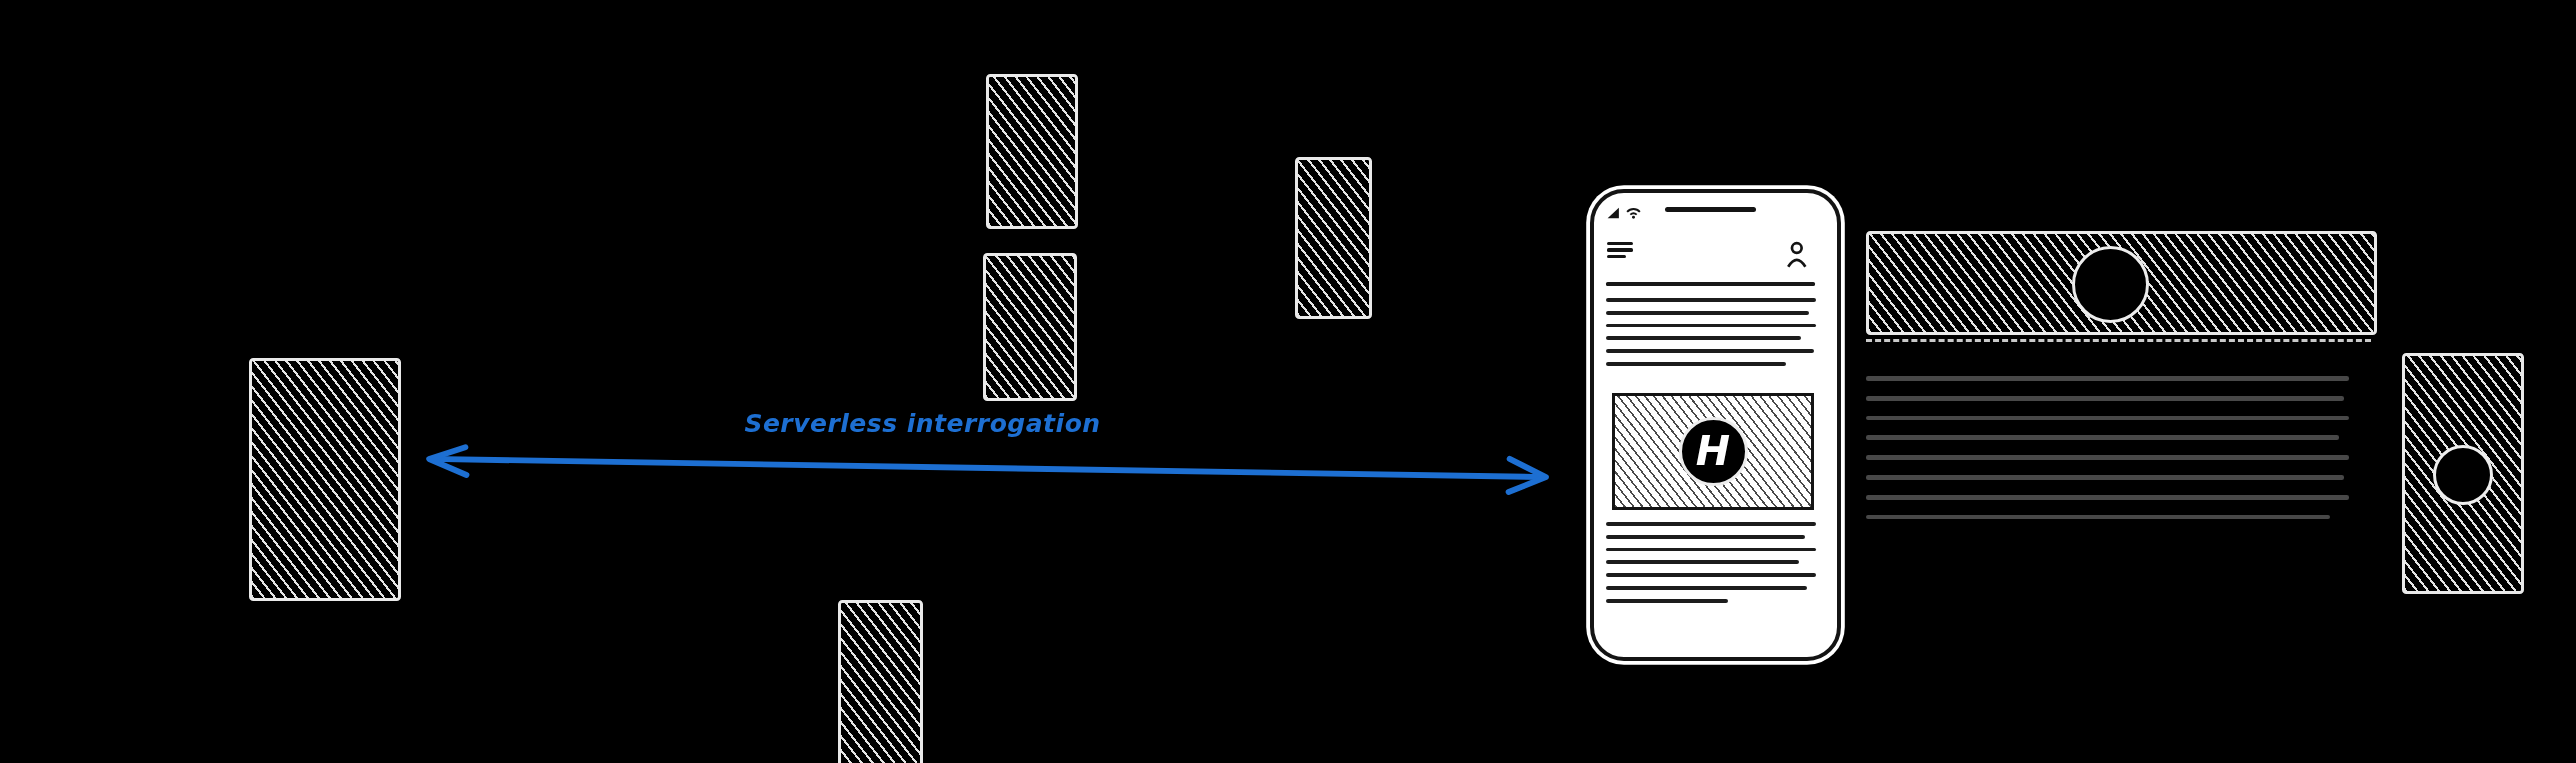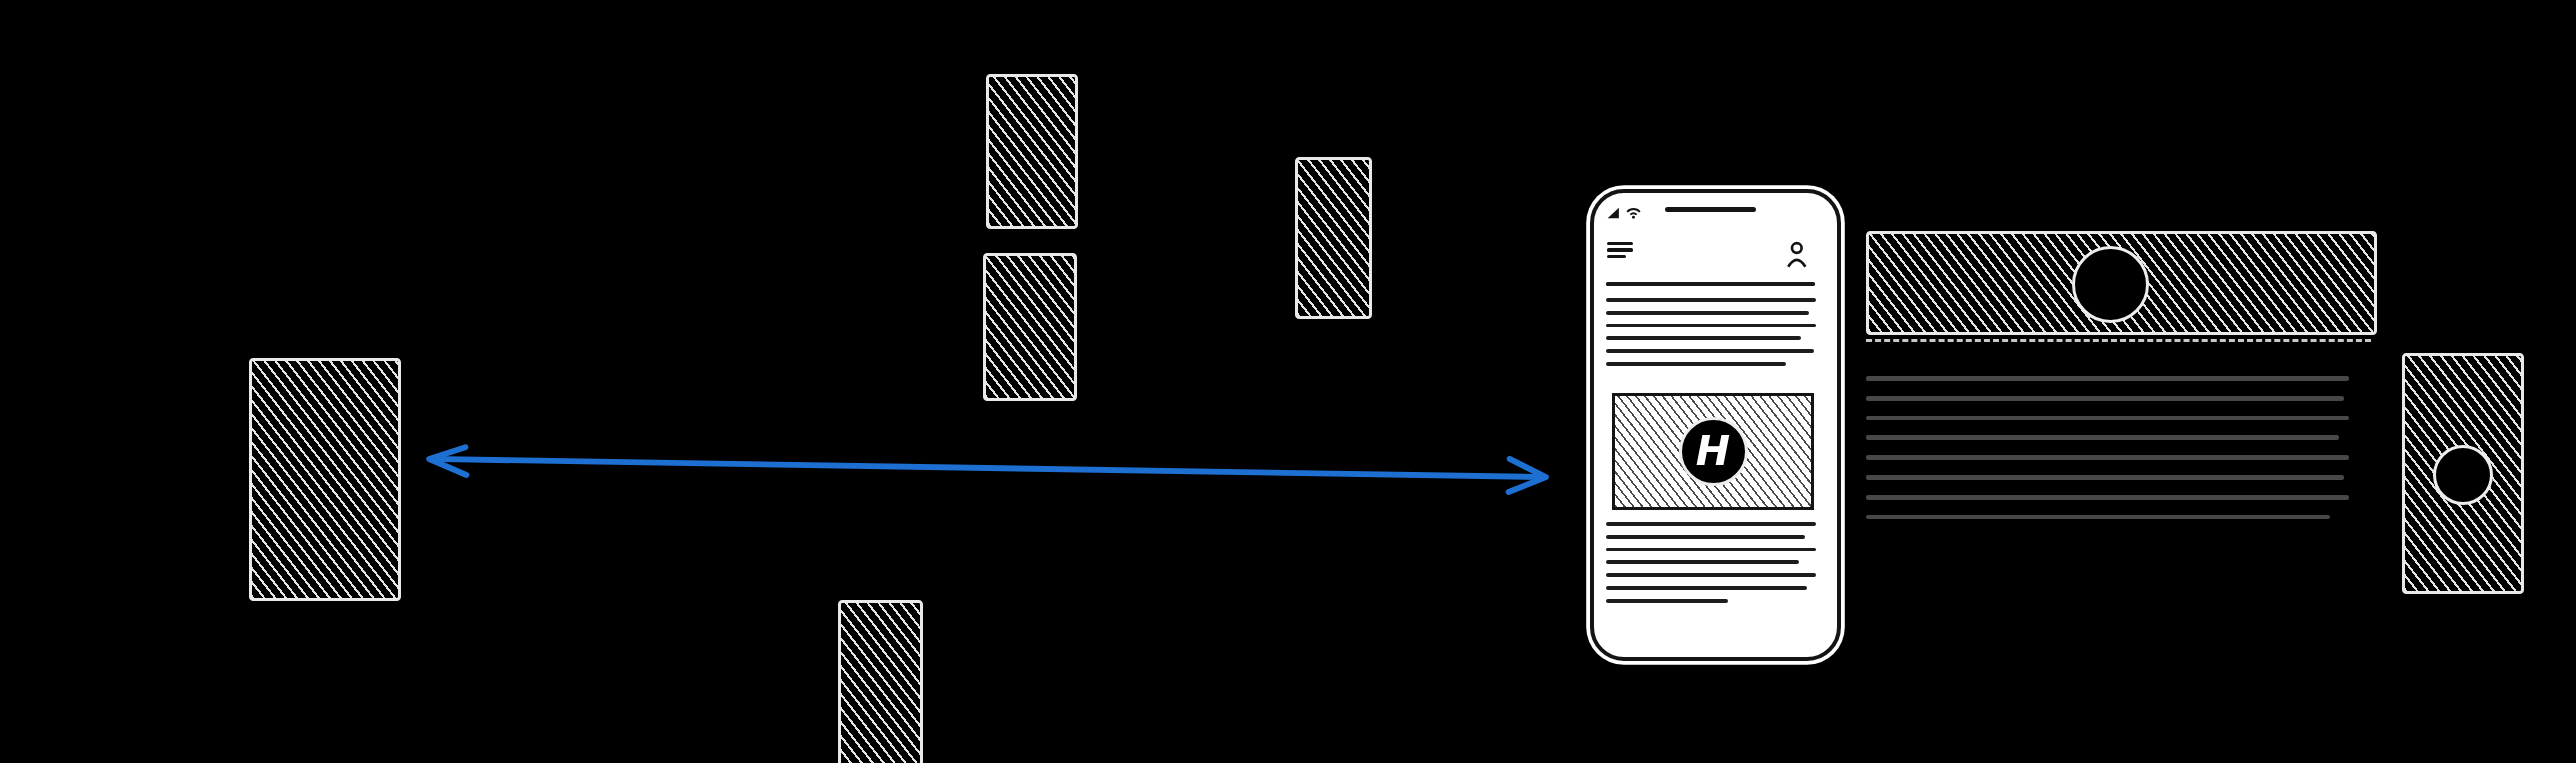--- a/index.html
+++ b/index.html
@@ -62,20 +62,21 @@
   <div class="abs hatch" style="left:986px; top:74px; width:86px; height:149px;"></div>
   <div class="abs hatch" style="left:983px; top:253px; width:88px; height:142px;"></div>
   <div class="abs hatch" style="left:1295px; top:157px; width:71px; height:156px;"></div>
   <div class="abs hatch" style="left:838px; top:600px; width:79px; height:177px;"></div>
 
   <svg class="abs" style="left:397px; top:444px;" width="1180" height="64" viewBox="0 0 2200 120">
     <line x1="58" y1="28" x2="2144" y2="62" stroke="#1d6fd2" stroke-width="11" stroke-linecap="round"></line>
     <polyline points="122,6 54,28 124,58" fill="none" stroke="#1d6fd2" stroke-width="11" stroke-linecap="round" stroke-linejoin="round"></polyline>
     <polyline points="2080,28 2148,62 2078,90" fill="none" stroke="#1d6fd2" stroke-width="11" stroke-linecap="round" stroke-linejoin="round"></polyline>
   </svg>
+  <div class="abs arrow-label" style="left:708px; top:409px; width:429px;">Serverless interrogation</div>
 
   <div class="abs phone" style="left:1590px; top:189px; width:243px; height:464px;">
 
     <div class="abs" style="left:71px; top:14px; width:91px; height:4.8px; background:#141414; border-radius:2.7px;"></div>
 
     <svg class="abs" style="left:11.8px; top:13px;" width="15" height="14" viewBox="0 0 28 26">
       <path d="M3 23 L24 23 L24 3 Z" fill="#141414"></path>
     </svg>
     <svg class="abs" style="left:31px; top:13px;" width="17" height="14" viewBox="0 0 32 26">
       <path d="M4 11 a16 16 0 0 1 24 0" fill="none" stroke="#141414" stroke-width="3.6"></path>

